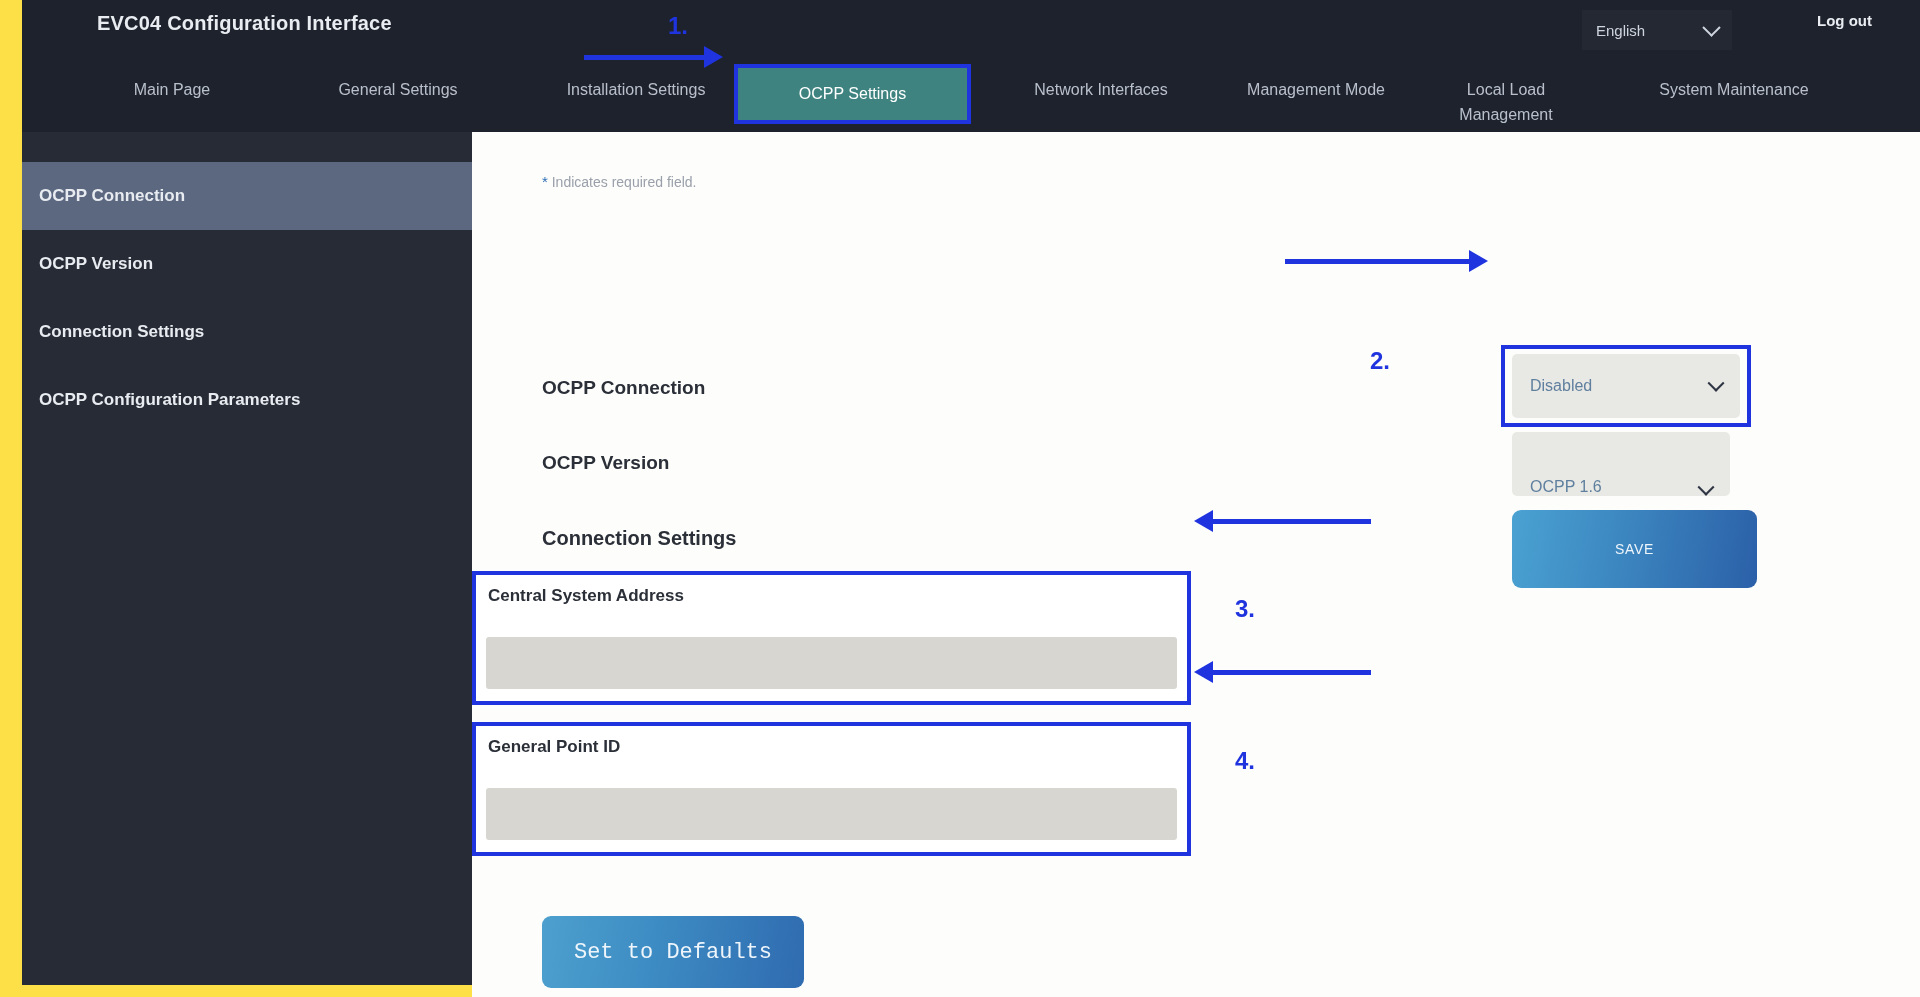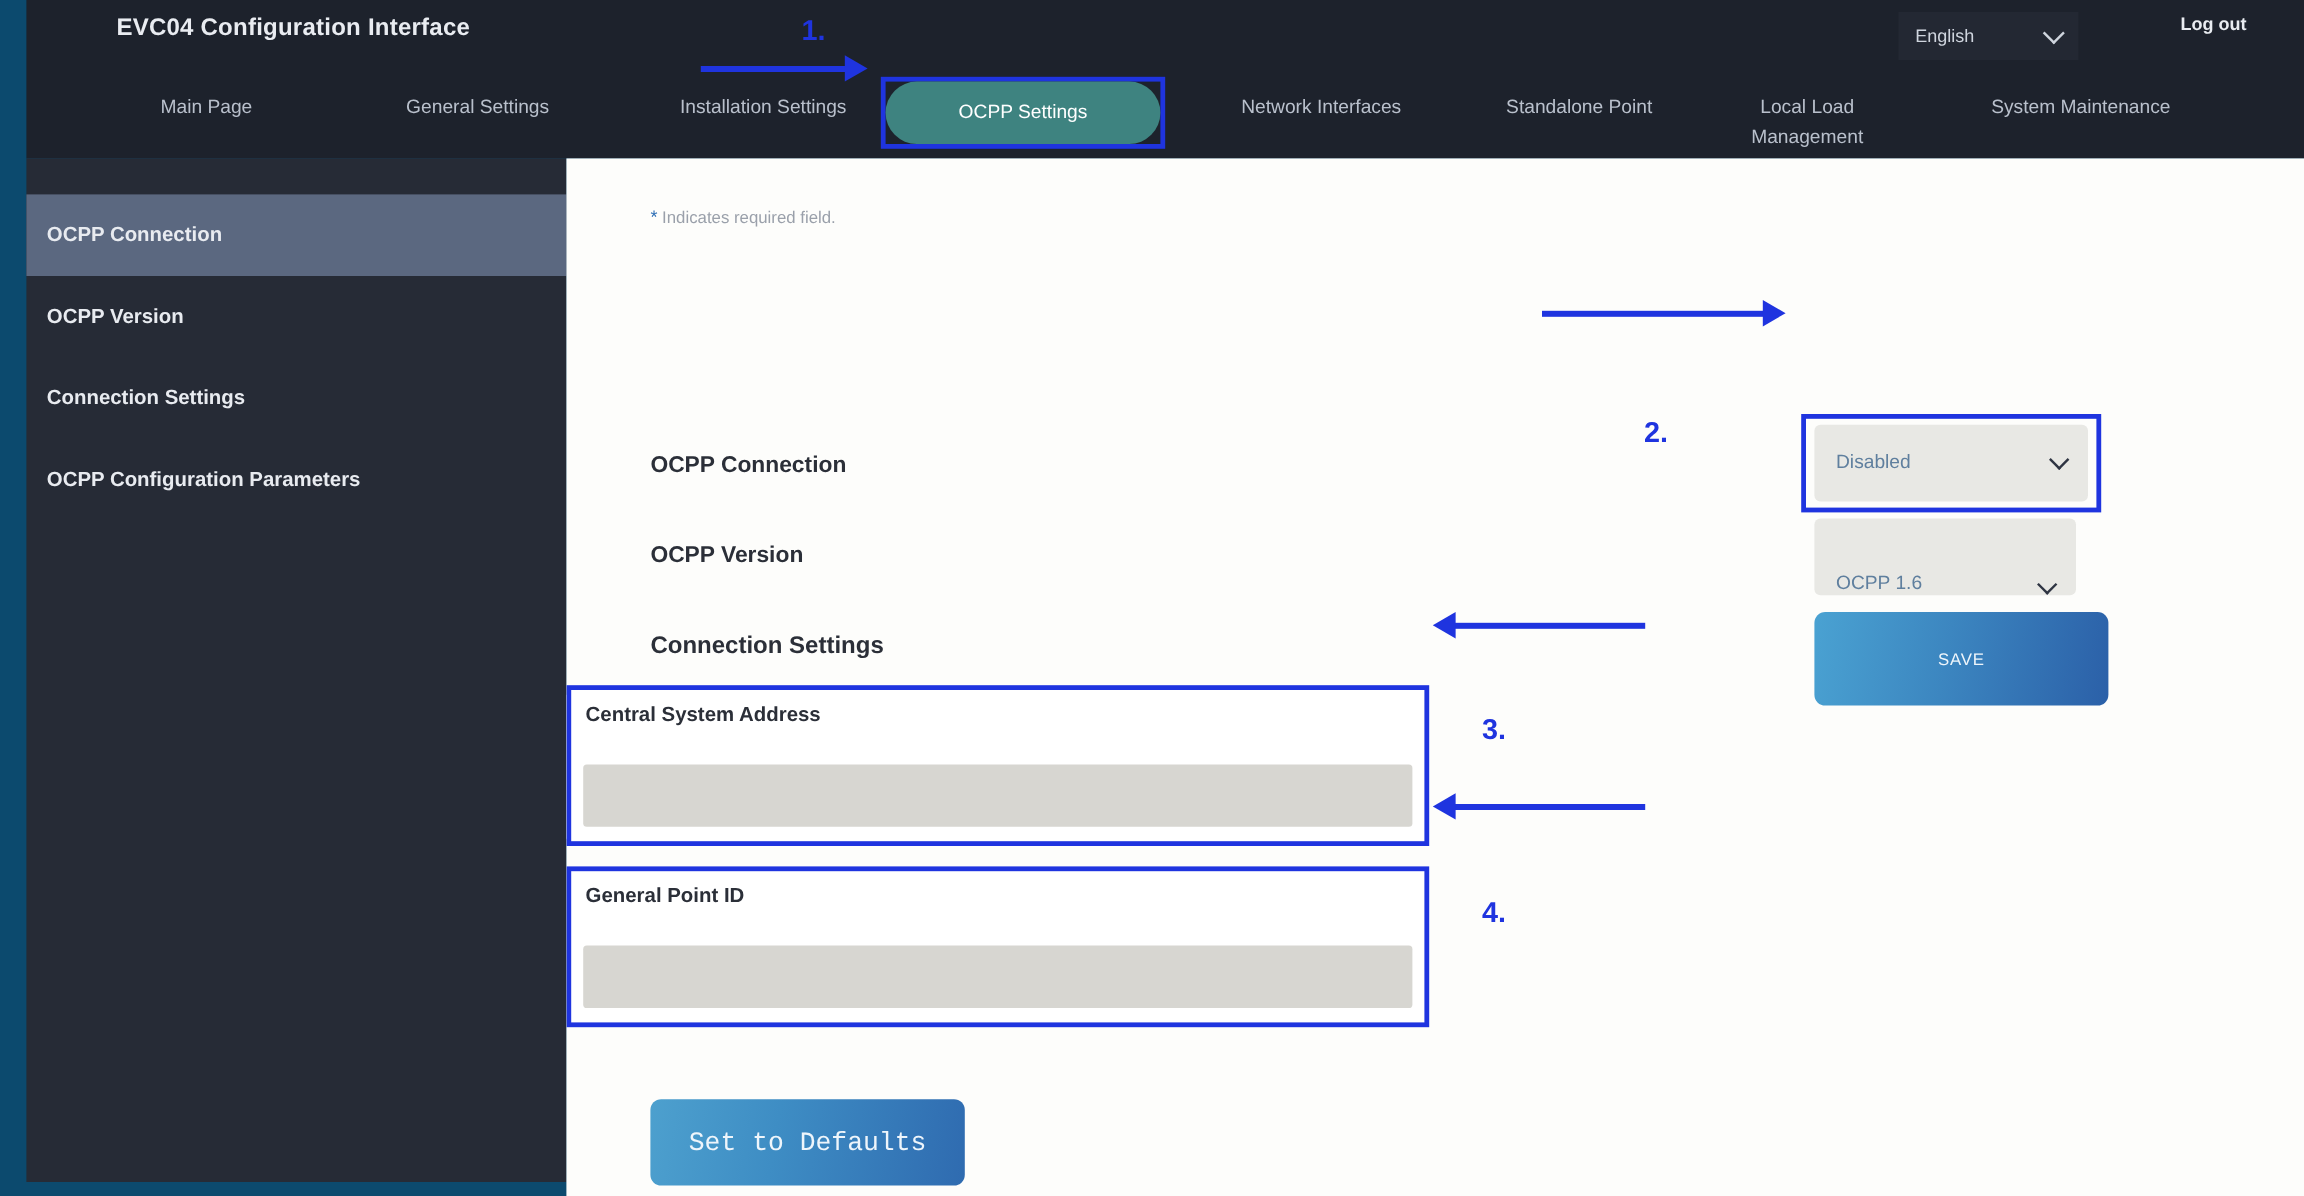--- a/index.html
+++ b/index.html
@@ -9,21 +9,21 @@
     height: 997px;
     overflow: hidden;
     background: #ffffff;
     font-family: "Liberation Sans", sans-serif;
   }
 
   #app {
     position: relative;
     width: 1920px;
     height: 997px;
-    background: #0c4a6e;
+    background: #fde047;
   }
 
   
   .header {
     position: absolute;
     left: 22px;
     top: 0;
     width: 1898px;
     height: 132px;
     background: #1d222c;
@@ -104,21 +104,20 @@
   .tab.active-wrap .inner {
     width: 100%;
     height: 100%;
     background: #3e8380;
     display: flex;
     align-items: center;
     justify-content: center;
     color: #ffffff;
     font-size: 16px;
     font-weight: 500;
-    border-radius: 26px;
   }
 
   
   .sidebar {
     position: absolute;
     left: 22px;
     top: 132px;
     width: 450px;
     height: 853px;
     background: #262b36;
@@ -309,21 +308,21 @@
     <div class="tabs">
       <div class="tab" style="left:52px;  width:196px;">Main Page</div>
       <div class="tab" style="left:500px; width:228px;">Installation Settings</div>
       <div class="tab" style="left:268px; width:216px;">General Settings</div>
 
       <div class="tab active-wrap" style="left:712px; width:237px;">
         <div class="inner">OCPP Settings</div>
       </div>
 
       <div class="tab" style="left:968px;  width:222px;">Network Interfaces</div>
-      <div class="tab" style="left:1183px; width:222px;">Standalone Point</div>
+      <div class="tab" style="left:1183px; width:222px;">Management Mode</div>
       <div class="tab" style="left:1400px; width:168px;text-align:center;">Local Load Management</div>
       <div class="tab" style="left:1582px; width:260px;">System Maintenance</div>
     </div>
 
     <div class="ann-num" style="left:646px; top:12px;">1.</div>
     <div class="arrow right" style="left:562px; top:55px; width:122px;"></div>
   </div>
 
   <div class="sidebar">
     <div class="side-item pad-top"></div>

